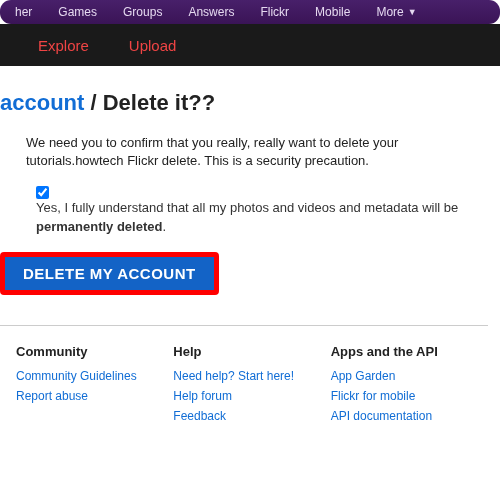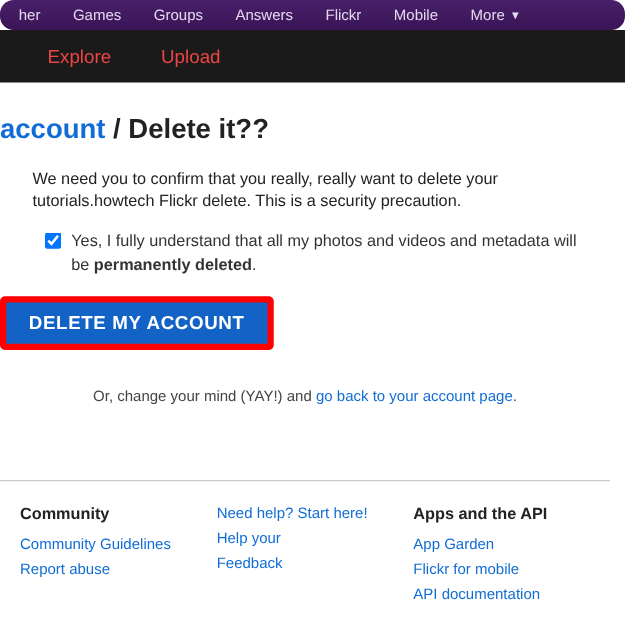--- a/index.html
+++ b/index.html
@@ -7,21 +7,21 @@
   .topnav { background: linear-gradient(#48206a, #3a1456); display: flex; align-items: center; height: 24px; padding: 0 2px; border-radius: 11px; }
   .topnav-item { color: #e5d9f0; font-size: 12px; padding: 0 13px; height: 24px; display: flex; align-items: center; cursor: pointer; }
   .topnav-item .chev { margin-left: 4px; font-size: 9px; }
   .subnav { background: #1a1a1a; display: flex; align-items: center; height: 42px; padding-left: 18px; }
   .subnav-item { color: #ef4444; font-size: 15px; padding: 0 20px; cursor: pointer; }
   .main { padding: 24px 12px 10px 0; }
   .title { font-size: 22px; font-weight: bold; padding-left: 0; margin-bottom: 18px; }
   .title .acct { color: #116dd5; }
   .title .rest { color: #222; }
   .confirm-text { font-size: 13px; color: #222; padding: 0 20px 0 26px; line-height: 1.4; margin-bottom: 14px; }
-  .check-row { display: flex; align-items: flex-start; padding: 0 18px 0 36px; font-size: 13px; line-height: 1.4; margin-bottom: 16px; }
+  .check-row { display: flex; align-items: flex-start; padding: 0 18px 0 36px; font-size: 13px; line-height: 1.4; margin-bottom: 16px; flex-direction: column; }
   .check-row input { margin-right: 8px; margin-top: 2px; flex-shrink: 0; }
   .check-row .txt { }
   .check-row .perm { font-weight: bold; }
   .btn-wrap { margin-bottom: 30px; }
   .delete-btn { display: inline-block; background: #1363c6; color: #fff; font-weight: bold; font-size: 15px; letter-spacing: 0.5px; padding: 8px 18px; border: 5px solid #ff0000; border-radius: 4px; cursor: pointer; }
   .change-mind { text-align: center; font-size: 12px; color: #444; margin-bottom: 60px; }
   .change-mind a { color: #116dd5; text-decoration: none; cursor: pointer; }
   .footer { border-top: 1px solid #ccc; padding: 18px 0 10px 16px; display: flex; }
   .fcol { flex: 1; padding-right: 10px; }
   .fcol h4 { font-size: 13px; color: #222; margin-bottom: 10px; font-weight: bold; }
@@ -59,33 +59,31 @@
     <input type="checkbox" checked="" style="">
     <div class="txt">
       <span>Yes, I fully understand that all my photos and videos and metadata will be </span><span class="perm">permanently deleted</span><span>.</span>
     </div>
   </div>
 
   <div class="btn-wrap">
     <div class="delete-btn">DELETE MY ACCOUNT</div>
   </div>
 
-  <div class="change-mind">
-    <span>Or, change your mind (YAY!) and </span><a>go back to your account page</a><span>.</span>
-  </div>
 
   <div class="footer">
     <div class="fcol">
       <h4>Community</h4>
       <a>Community Guidelines</a>
       <a>Report abuse</a>
     </div>
     <div class="fcol">
+      <h4>Help</h4>
       <a>Need help? Start here!</a>
-      <a>Help your</a>
+      <a>Help forum</a>
       <a>Feedback</a>
     </div>
     <div class="fcol">
       <h4>Apps and the API</h4>
       <a>App Garden</a>
       <a>Flickr for mobile</a>
       <a>API documentation</a>
     </div>
   </div>
 </div>

